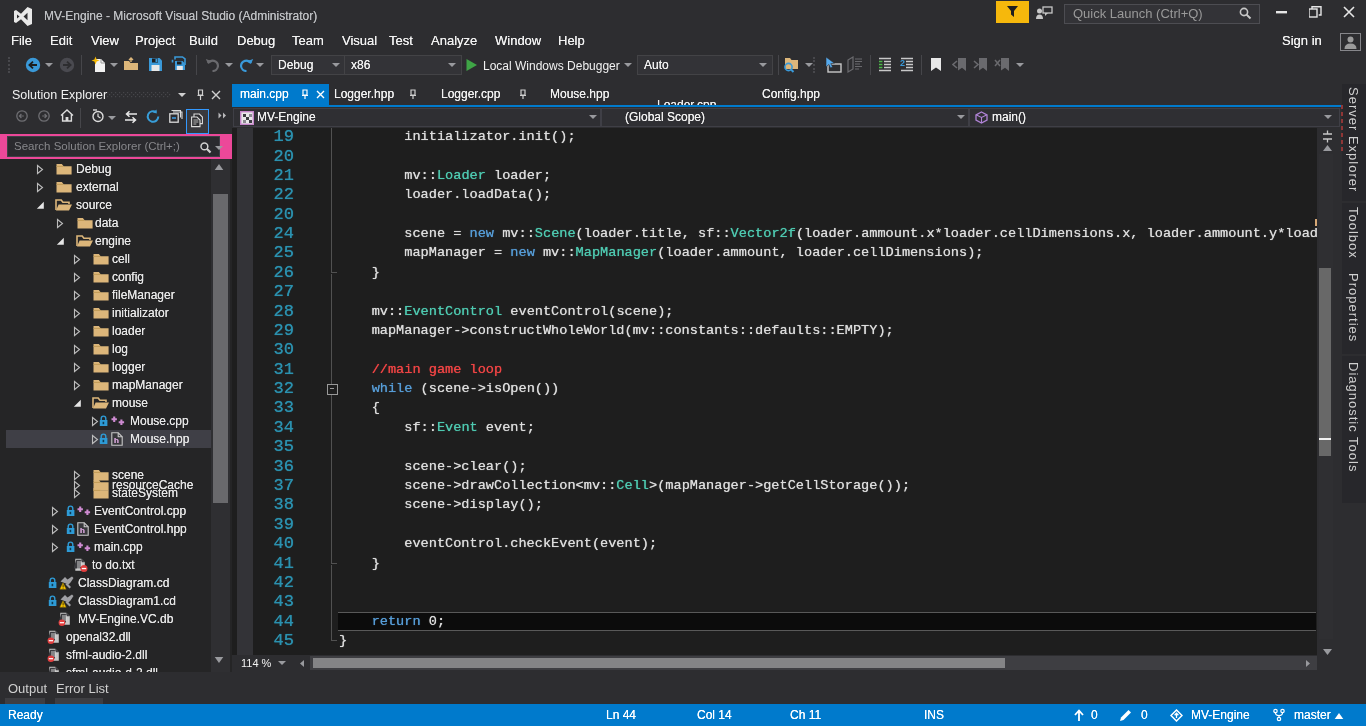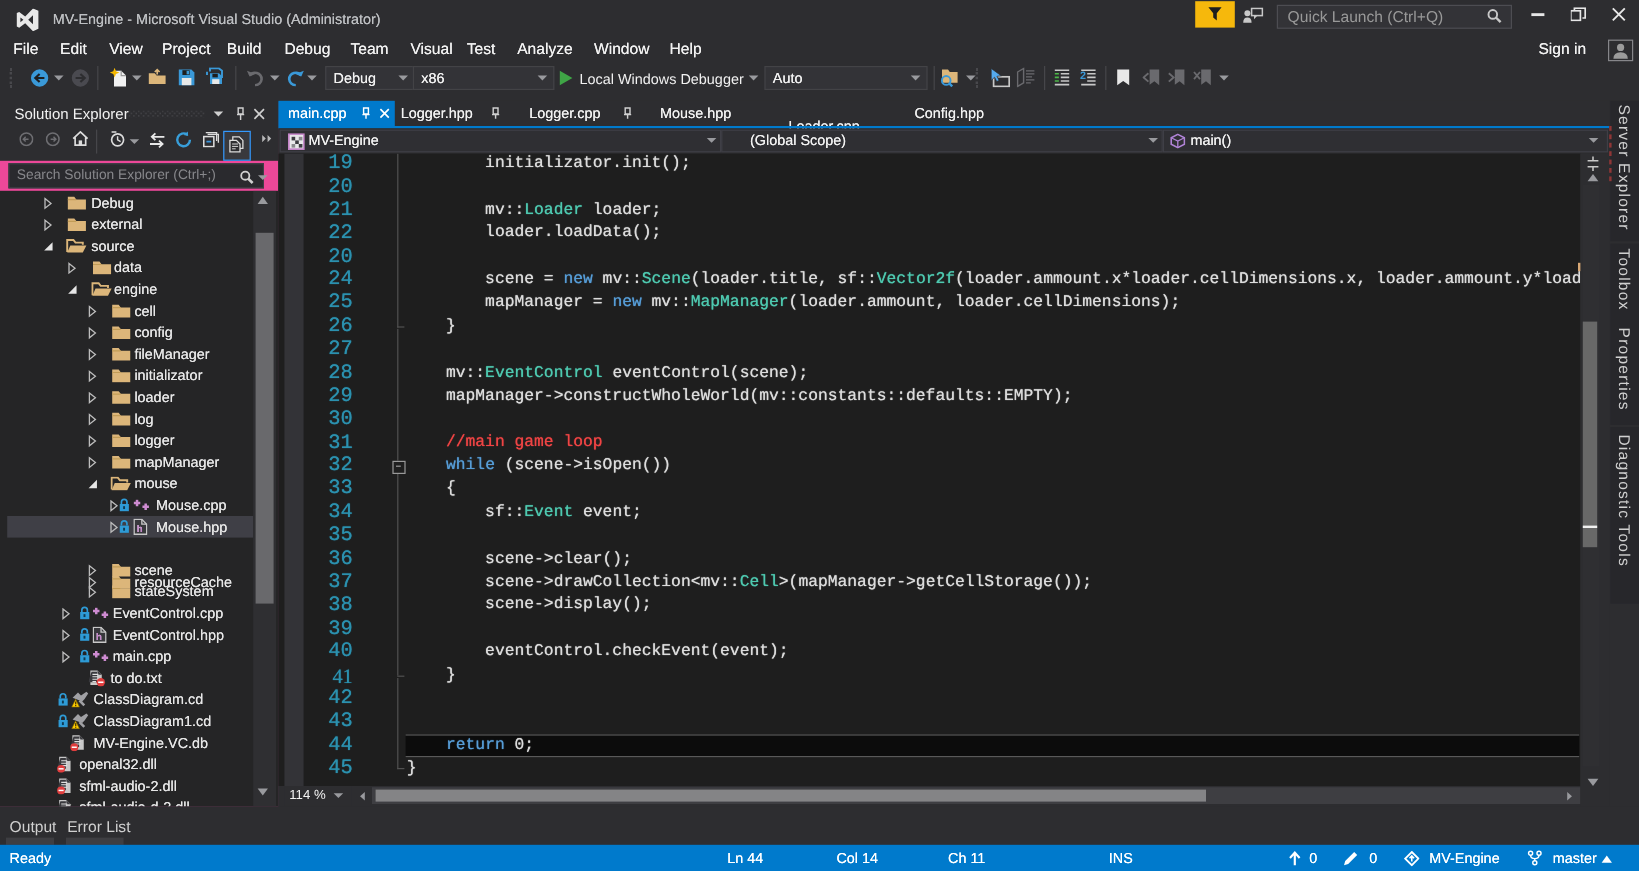--- a/index.html
+++ b/index.html
@@ -689,21 +689,21 @@
     <div class="ln" style="top:231.7px;">31</div>
     <div class="ln" style="top:251.0px;">32</div>
     <div class="ln" style="top:270.4px;">33</div>
     <div class="ln" style="top:289.8px;">34</div>
     <div class="ln" style="top:309.2px;">35</div>
     <div class="ln" style="top:328.6px;">36</div>
     <div class="ln" style="top:347.9px;">37</div>
     <div class="ln" style="top:367.3px;">38</div>
     <div class="ln" style="top:386.7px;">39</div>
     <div class="ln" style="top:406.1px;">40</div>
-    <div class="ln" style="top:425.5px;font-family:Liberation Serif, serif;">41</div>
+    <div class="ln" style="top:425.5px;">41</div>
     <div class="ln" style="top:444.8px;">42</div>
     <div class="ln" style="top:464.2px;">43</div>
     <div class="ln" style="top:483.6px;">44</div>
     <div class="ln" style="top:503.0px;">45</div>
 
     <div class="outl" style="left:99px;top:0;width:1px;height:145px;"></div>
     <div class="outl" style="left:99px;top:144px;width:6px;height:1px;"></div>
     <div class="outl" style="left:99px;top:146px;width:1px;height:110px;"></div>
     <div class="outl" style="left:95px;top:256px;width:9px;height:9px;background:#1e1e1e;border:1px solid #999;"></div>
     <div class="outl" style="left:97.5px;top:260px;width:4px;height:1px;background:#999;"></div>

